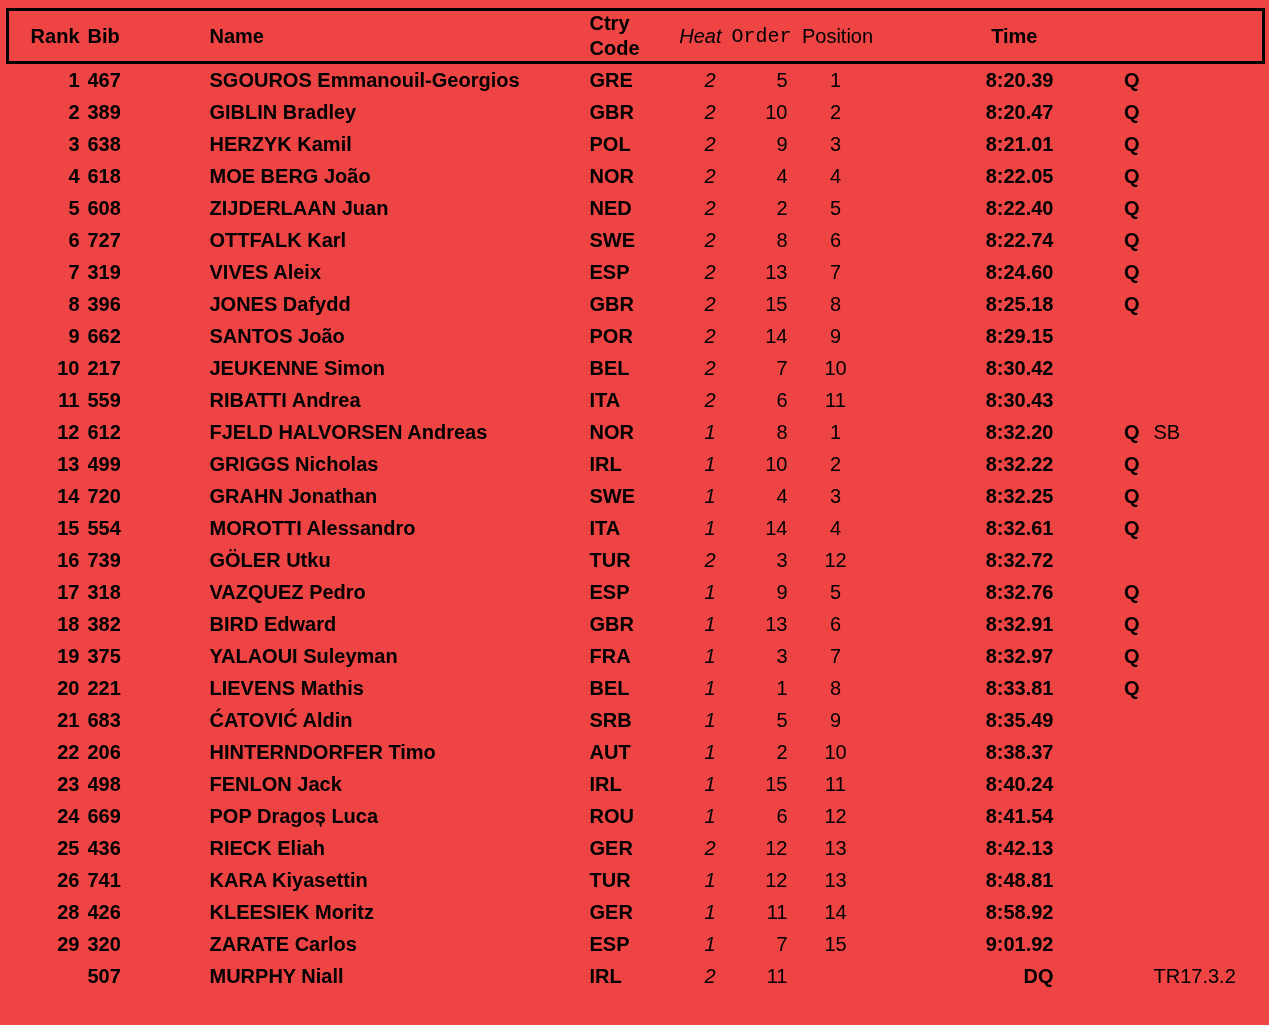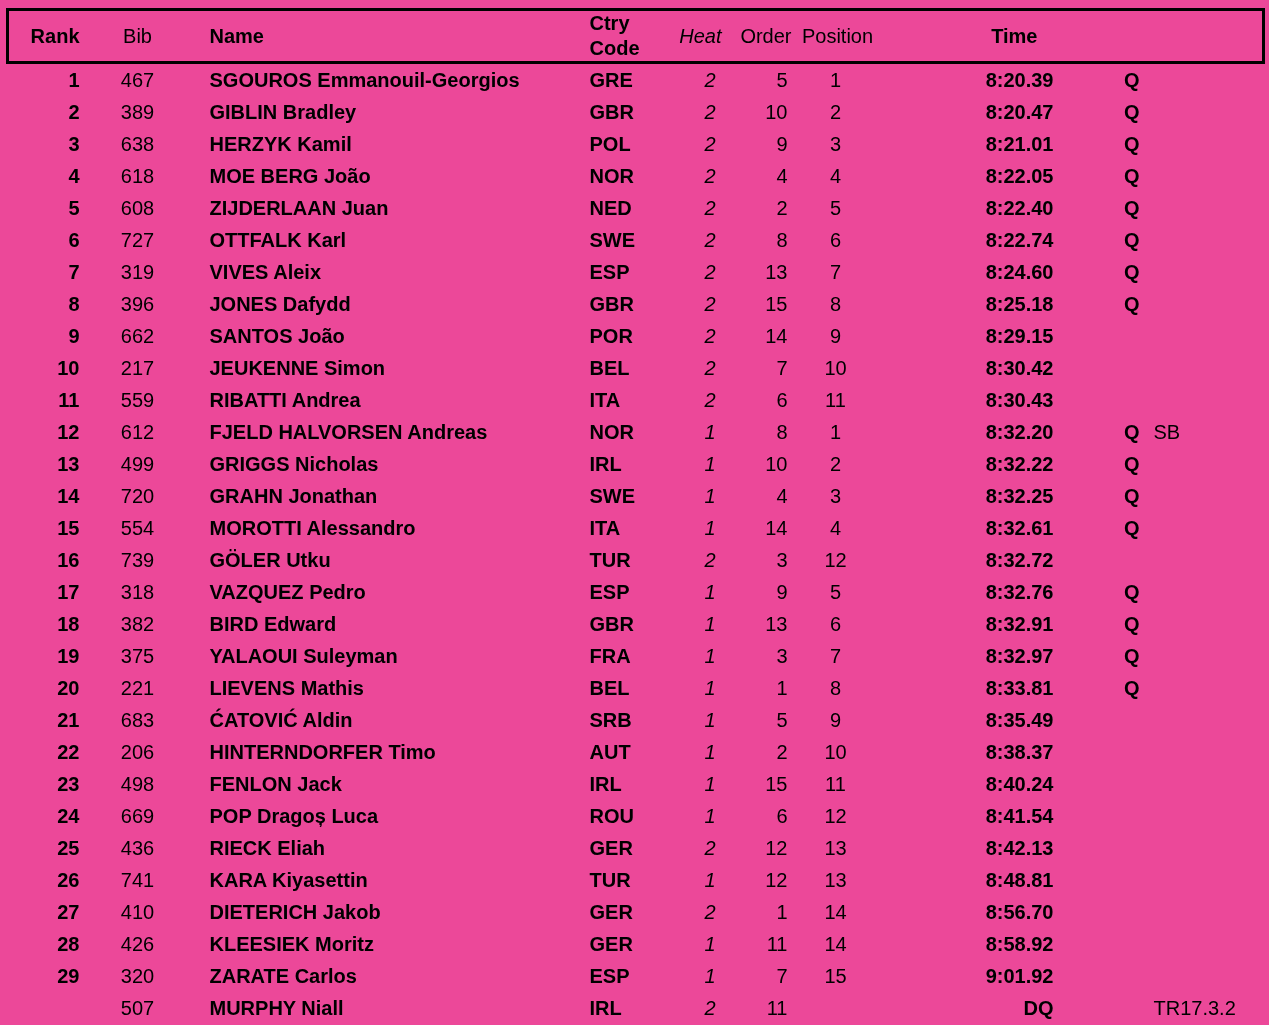--- a/index.html
+++ b/index.html
@@ -4,21 +4,21 @@
 <style>
   html, body {
     margin: 0;
     padding: 0;
     background: #ffffff;
   }
   .sheet {
     position: relative;
     width: 1269px;
     height: 1025px;
-    background: #ec4899;
+    background: #ef4444;
     color: #000000;
     font-family: "Liberation Sans", sans-serif;
     overflow: hidden;
   }
   table.results {
     border-collapse: collapse;
     table-layout: fixed;
     width: 1256px;
     margin: 8px 0 0 6px;
     font-size: 20px;
@@ -38,35 +38,35 @@
   tbody td {
     height: 32px;
     padding: 0;
     vertical-align: middle;
     white-space: nowrap;
     overflow: hidden;
     font-size: 20px;
   }
   
   .c-rank  { text-align: right; padding-right: 8px;  font-weight: bold; }
-  .c-bib   { text-align: center; padding-right: 6px;  font-weight: normal; }
+  .c-bib   { text-align: left; padding-right: 6px;  font-weight: bold; }
   .c-name  { text-align: left;  padding-left: 16px;  font-weight: bold; }
   .c-ctry  { text-align: left;  padding-left: 16px;  font-weight: bold; }
   .c-heat  { text-align: right; padding-right: 6px;  font-weight: normal; font-style: italic; }
   .c-order { text-align: right; padding-right: 4px;  font-weight: normal; }
   .c-pos   { text-align: center; padding-right: 4px;  font-weight: normal; }
   .c-time  { text-align: right; padding-right: 2px;  font-weight: bold; }
   .c-q     { text-align: right; padding-right: 2px;  font-weight: bold; }
   .c-note  { text-align: left;  padding-left: 12px;  font-weight: normal; }
   
   th.c-rank  { padding-right: 8px; }
   th.c-bib   { padding-right: 6px; }
   th.c-ctry  { white-space: normal; }
   th.c-heat  { padding-right: 0; }
-  th.c-order { padding-right: 0; }
+  th.c-order { padding-right: 0; font-family: Liberation Mono, monospace; }
   th.c-pos   { padding-right: 0; }
   th.c-time  { padding-right: 18px; }
 </style>
 </head>
 <body>
 
 <div class="sheet">
   <table class="results">
     <colgroup>
       <col style="width:80px">
@@ -402,32 +402,20 @@
         <td class="c-name">KARA Kiyasettin</td>
         <td class="c-ctry">TUR</td>
         <td class="c-heat">1</td>
         <td class="c-order">12</td>
         <td class="c-pos">13</td>
         <td class="c-time">8:48.81</td>
         <td class="c-q"></td>
         <td class="c-note"></td>
       </tr>
         <tr>
-        <td class="c-rank">27</td>
-        <td class="c-bib">410</td>
-        <td class="c-name">DIETERICH Jakob</td>
-        <td class="c-ctry">GER</td>
-        <td class="c-heat">2</td>
-        <td class="c-order">1</td>
-        <td class="c-pos">14</td>
-        <td class="c-time">8:56.70</td>
-        <td class="c-q"></td>
-        <td class="c-note"></td>
-      </tr>
-        <tr>
         <td class="c-rank">28</td>
         <td class="c-bib">426</td>
         <td class="c-name">KLEESIEK Moritz</td>
         <td class="c-ctry">GER</td>
         <td class="c-heat">1</td>
         <td class="c-order">11</td>
         <td class="c-pos">14</td>
         <td class="c-time">8:58.92</td>
         <td class="c-q"></td>
         <td class="c-note"></td>

